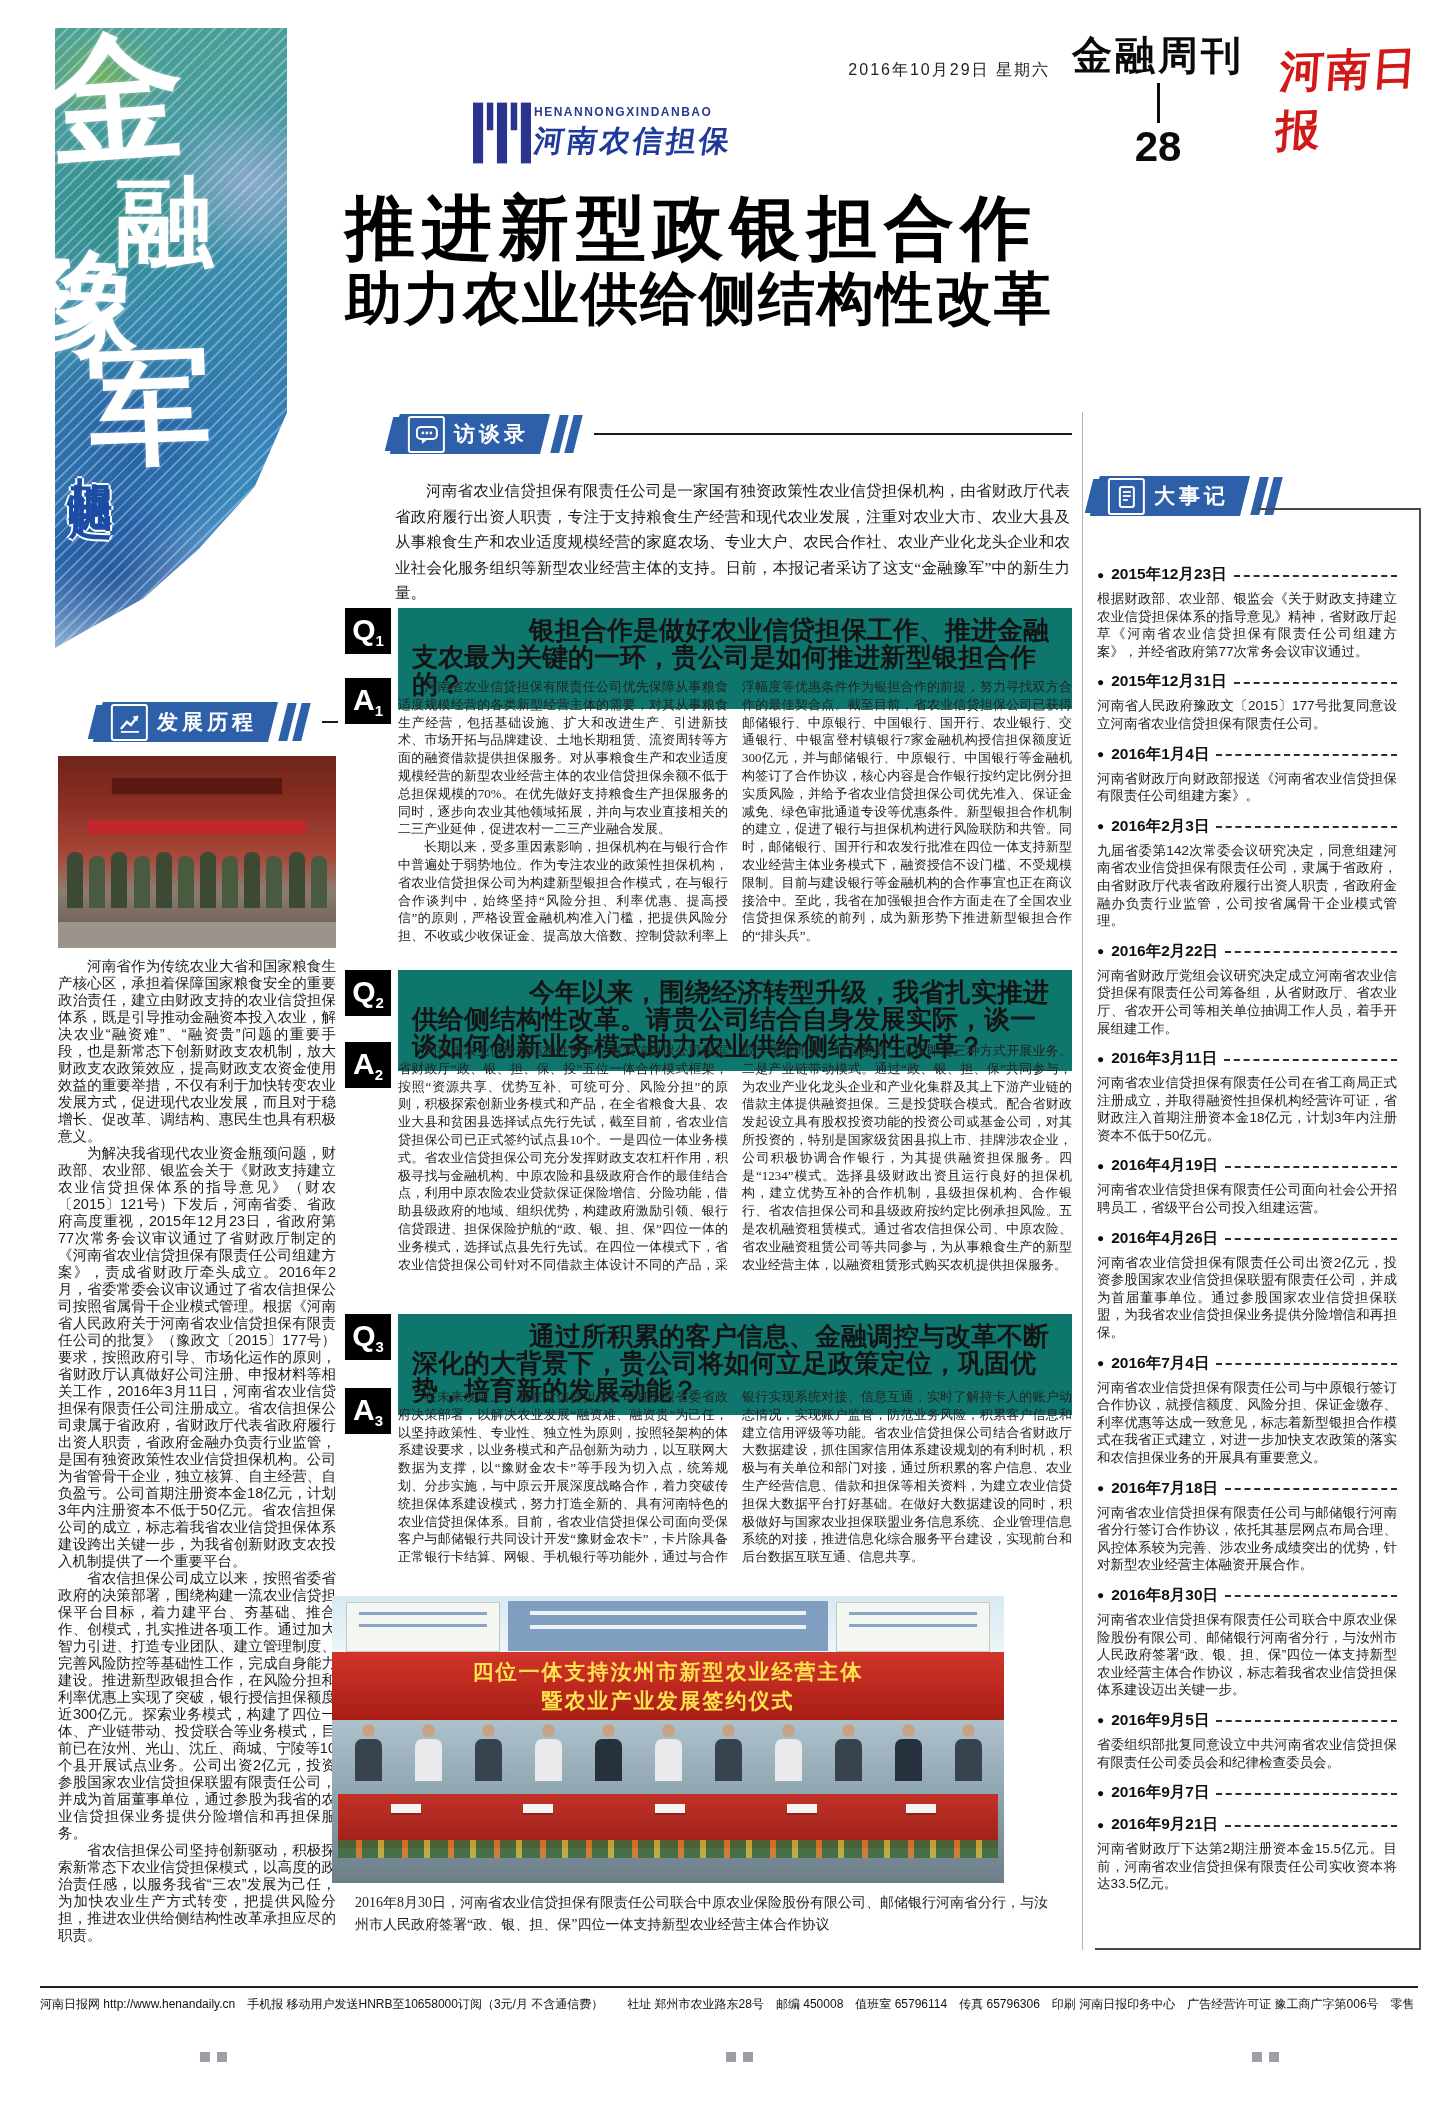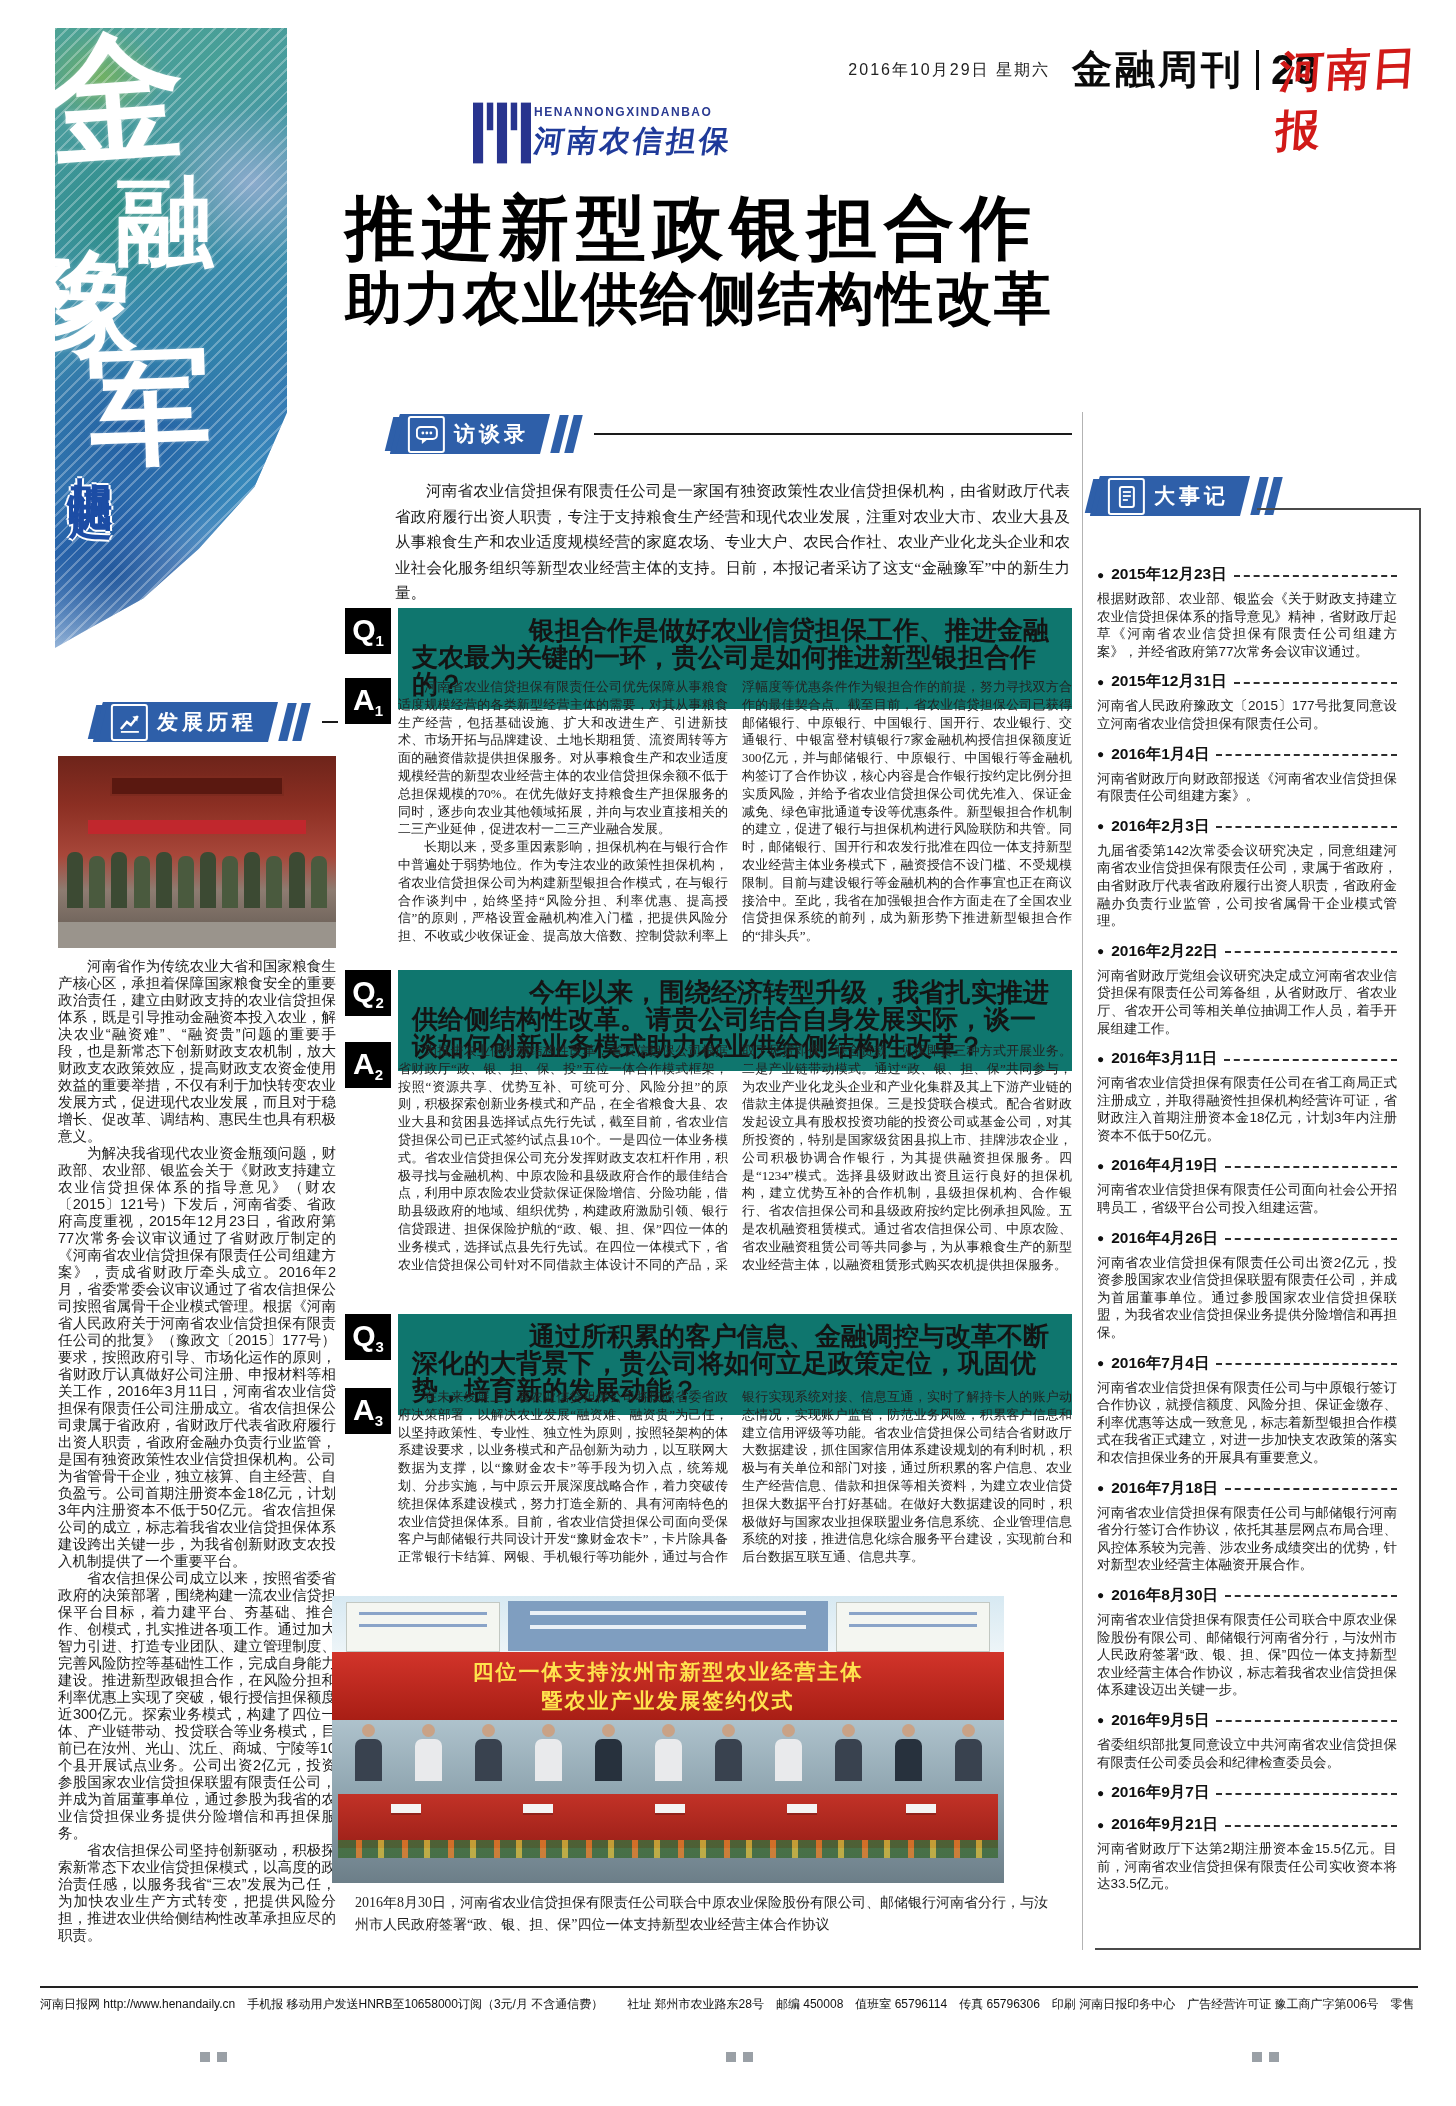--- a/index.html
+++ b/index.html
@@ -3,21 +3,21 @@
 <meta charset="utf-8">
 <style>
   html,body{margin:0;padding:0;}
   body{width:1456px;height:2106px;position:relative;background:#fff;overflow:hidden;
        font-family:"Liberation Serif","DejaVu Serif",serif;color:#111;}
   .abs{position:absolute;}
 
   
   .header-date{position:absolute;left:620px;top:60px;width:430px;text-align:right;
     font-family:"Liberation Sans","DejaVu Sans",sans-serif;font-size:16px;color:#222;letter-spacing:2px;}
-  .masthead{position:absolute;left:1072px;top:42px;display:flex;align-items:center;}
+  .masthead{position:absolute;left:1072px;top:28px;display:flex;align-items:center;flex-direction:column;}
   .masthead .sec{font-family:"Liberation Sans","DejaVu Sans",sans-serif;font-weight:900;font-size:40px;letter-spacing:3px;color:#0a0a0a;}
   .masthead .bar{width:3px;height:40px;background:#0a0a0a;margin:0 12px;}
   .masthead .num{font-family:"Liberation Sans","DejaVu Sans",sans-serif;font-weight:900;font-size:42px;color:#0a0a0a;}
   .paper-logo{position:absolute;left:1278px;top:40px;font-weight:900;font-size:44px;color:#d11a18;
     transform:skewX(-6deg) rotate(-2deg);letter-spacing:2px;}
 
   
   .watercolor{position:absolute;left:55px;top:28px;width:232px;height:620px;
     background:
       radial-gradient(90px 70px at 20% 8%,rgba(120,180,90,.85),transparent 70%),

